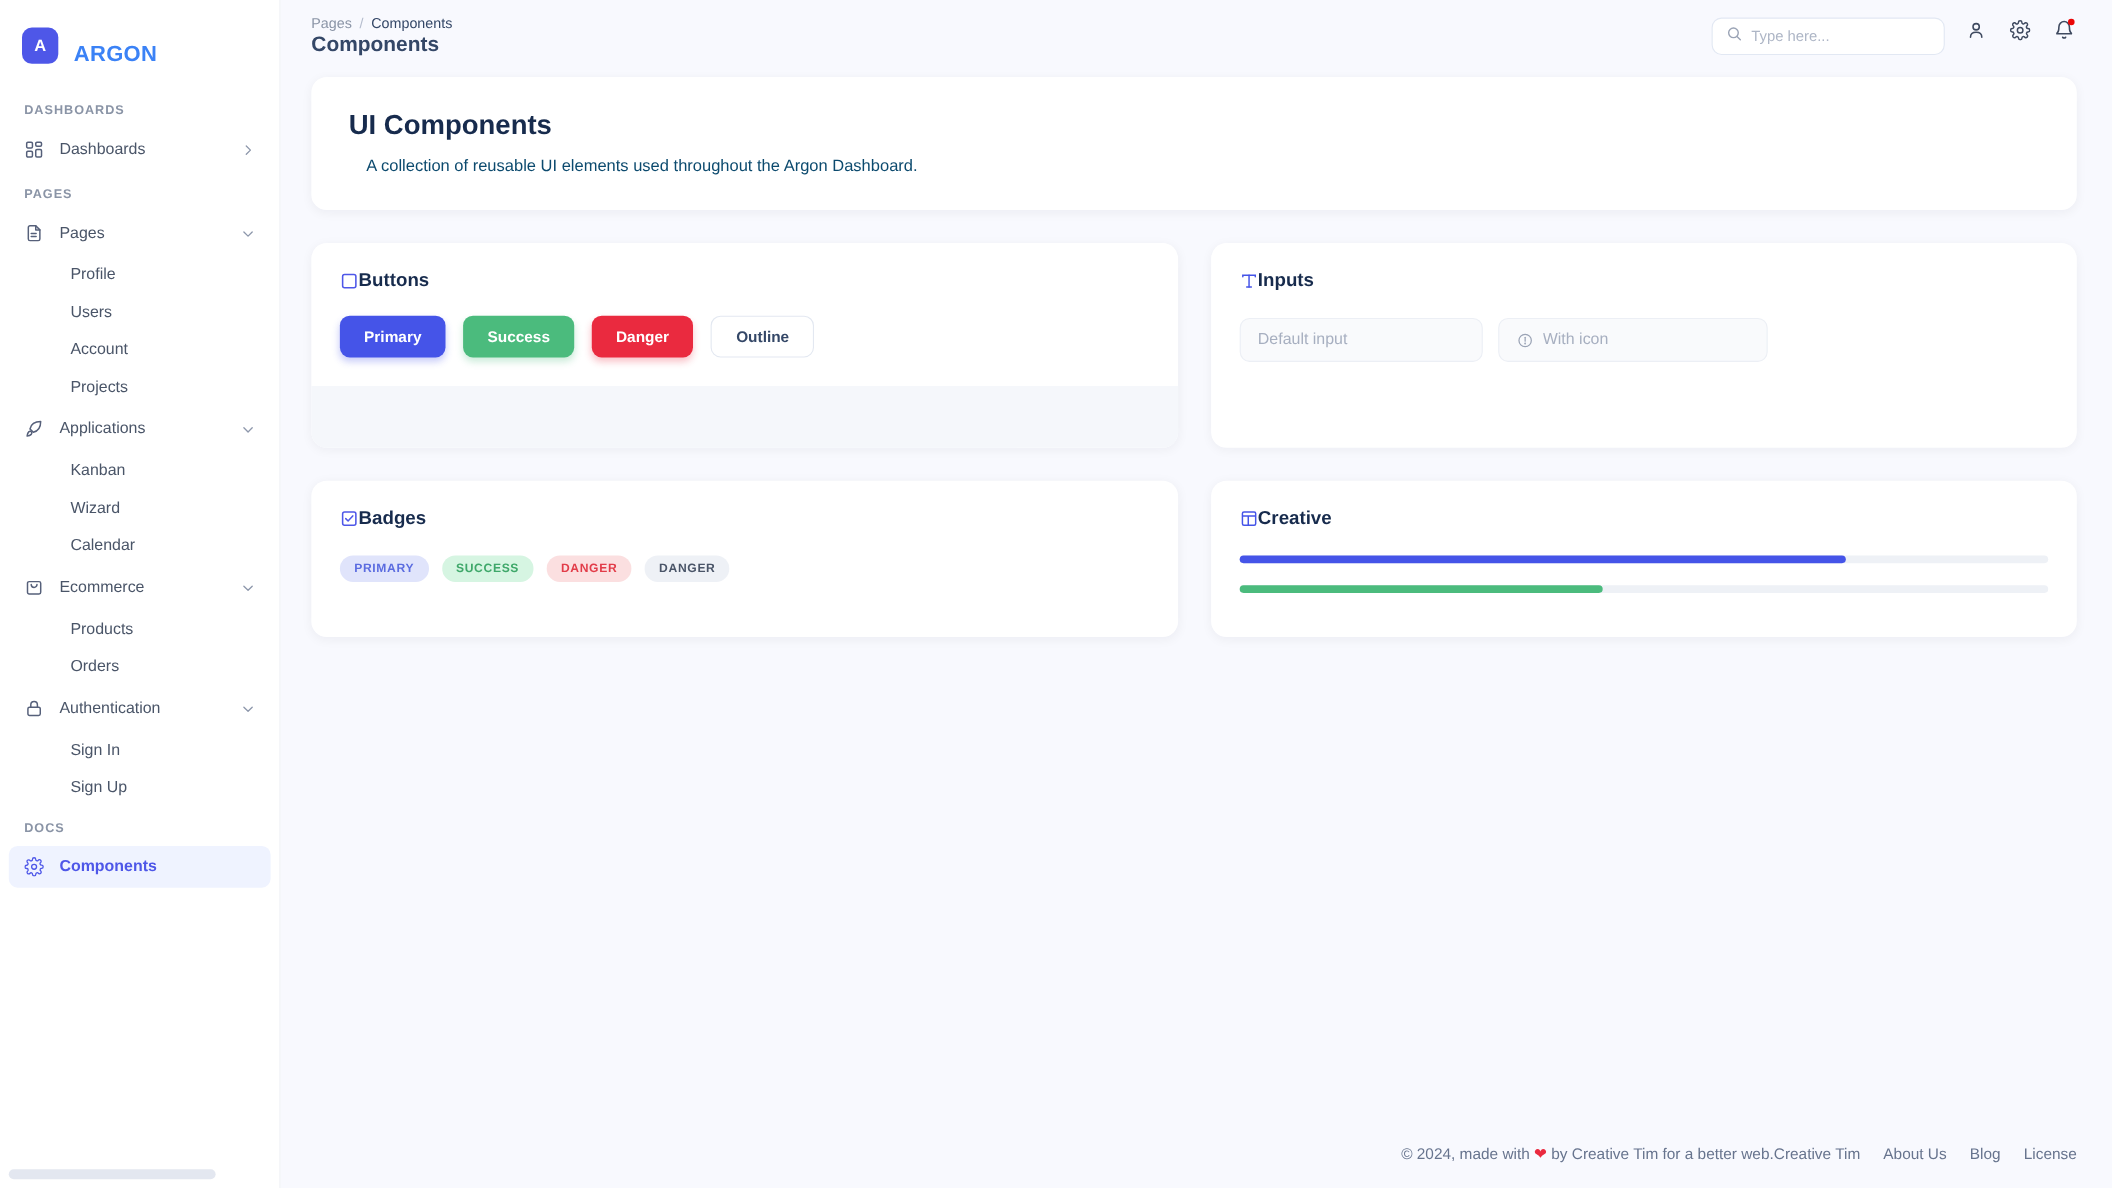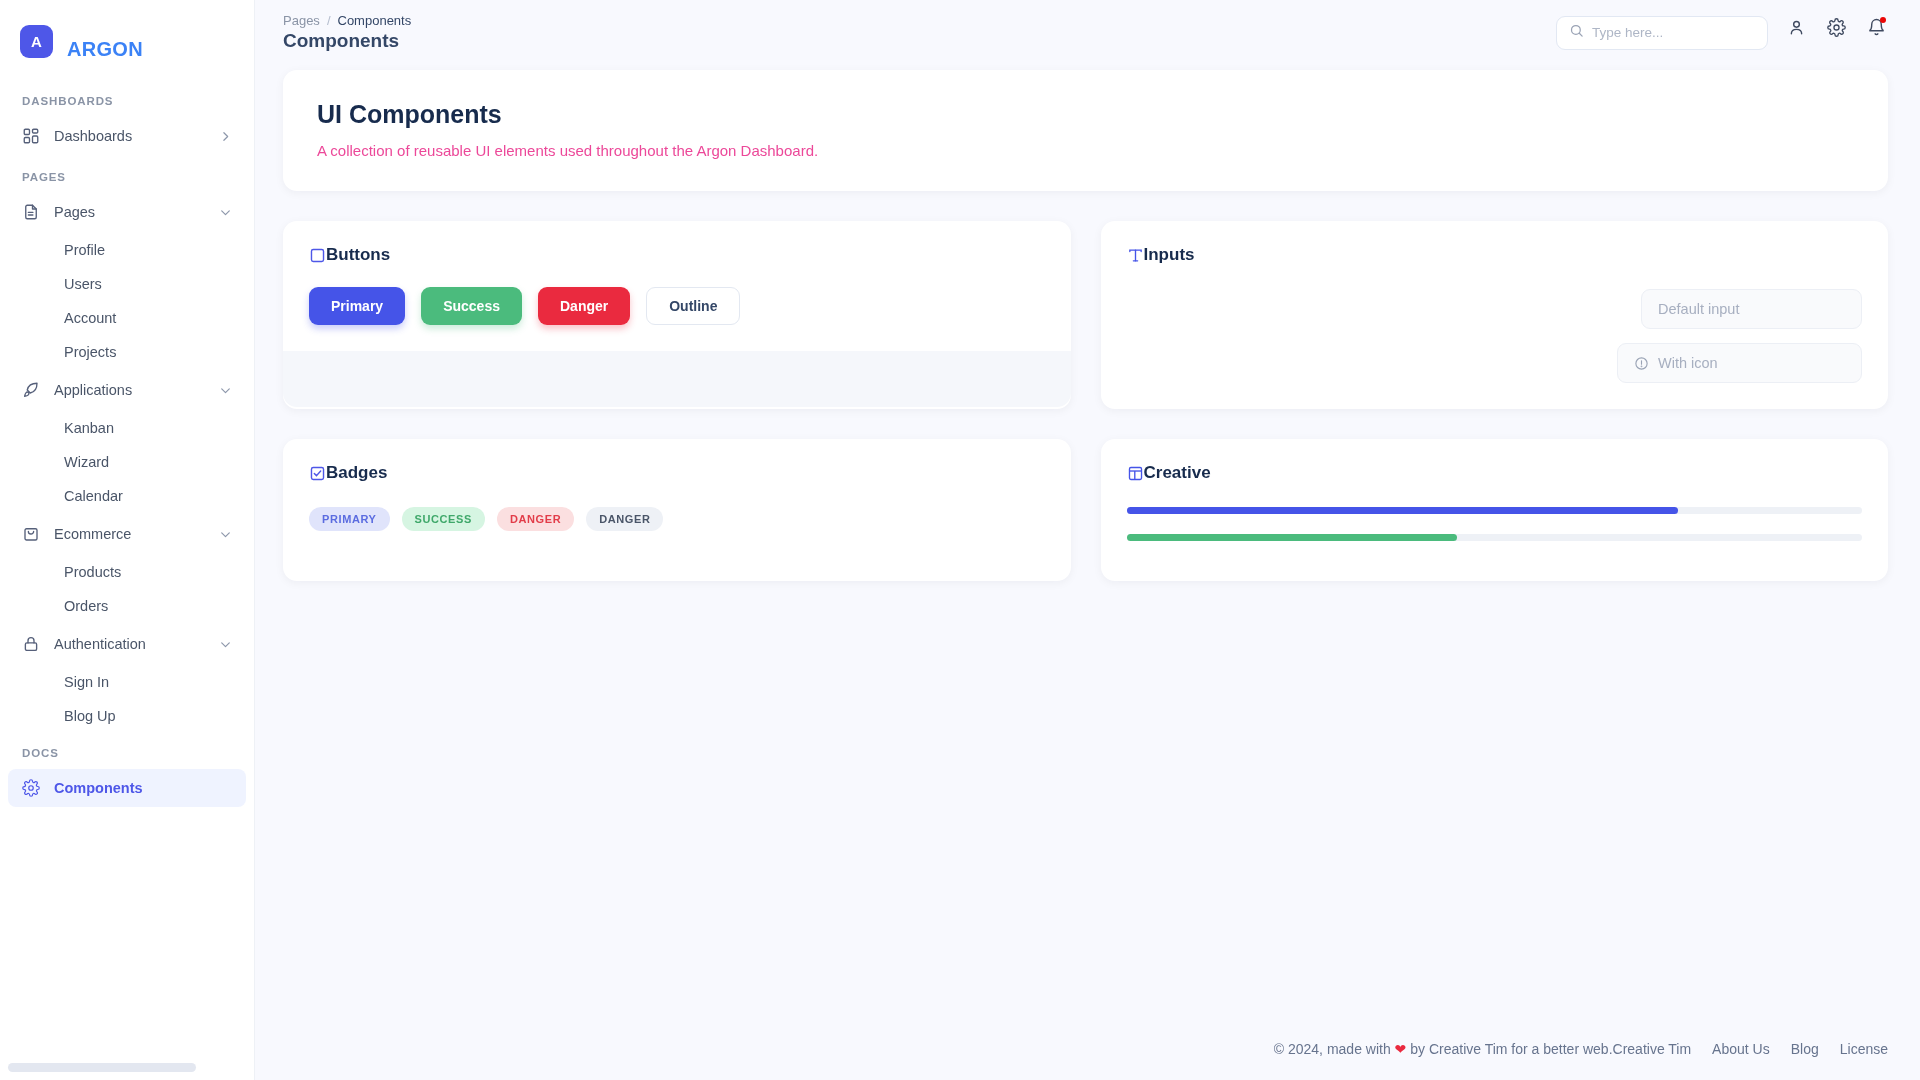--- a/index.html
+++ b/index.html
@@ -77,42 +77,42 @@
   .bell-dot { position: absolute; top: 1px; right: 2px; width: 6px; height: 6px; border-radius: 50%; background: #ea0606; }
 
   .content { flex: 1; padding: 0 32px 0 28px; overflow: hidden; }
 
   .card {
     background: #fff; border-radius: 14px;
     box-shadow: 0 2px 10px rgba(20,20,43,.05);
   }
   .hero { padding: 30px 34px 32px 34px; margin-top: 5px; }
   .hero h1 { font-size: 25px; font-weight: 700; color: #172b4d; margin-bottom: 13px; }
-  .hero p { font-size: 15px; color: #ec4899; }
+  .hero p { font-size: 15px; color: #0c4a6e; margin-left: 16px; }
 
   .grid { display: grid; grid-template-columns: 1fr 1fr; gap: 30px; margin-top: 30px; }
 
   .card-head { display: flex; align-items: center; padding: 24px 26px 0 26px; }
   .card-head .chico { color: #4e57e8; display: flex; align-items: center; }
   .card-head .chttl { font-size: 17px; font-weight: 700; color: #172b4d; }
 
   .btn-row { display: flex; gap: 16px; padding: 22px 26px 26px 26px; }
   .btn {
     height: 38px; padding: 0 22px; border-radius: 9px; border: none;
     font-size: 14px; font-weight: 700; color: #fff; cursor: pointer;
     font-family: "Liberation Sans", sans-serif;
     display: flex; align-items: center; justify-content: center;
   }
   .btn-primary { background: #4554e8; box-shadow: 0 4px 7px rgba(69,84,232,.28); }
   .btn-success { background: #4bbb7d; box-shadow: 0 4px 7px rgba(75,187,125,.28); }
   .btn-danger  { background: #ea2a3f; box-shadow: 0 4px 7px rgba(234,42,63,.28); }
   .btn-outline { background: #fff; color: #344767; border: 1px solid #e3e8f1; box-shadow: none; }
   .card-foot { height: 56px; background: #f5f7fb; border-radius: 0 0 14px 14px; }
 
-  .inputs-body { padding: 24px 26px 26px 26px; display: flex; flex-direction: column; gap: 14px; align-items: flex-end; }
+  .inputs-body { padding: 24px 26px 26px 26px; display: flex; flex-direction: row; gap: 14px; }
   .inp {
     height: 40px; border: 1px solid #eceff5; border-radius: 9px; background: #f9fafc;
     display: flex; align-items: center; gap: 9px; padding: 0 16px;
   }
   .inp input {
     border: none; outline: none; background: transparent; font-size: 14.5px;
     color: #344767; width: 100%; font-family: "Liberation Sans", sans-serif;
   }
   .inp input::placeholder { color: #a7afc0; }
   .inp .iico { color: #9aa3b5; display: flex; align-items: center; }
@@ -231,21 +231,21 @@
             </svg>
           </span>
           <span class="lbl">Authentication</span>
           <span class="chev">
             <svg width="13" height="13" viewBox="0 0 24 24" fill="none" stroke="#8d97ab" stroke-width="2.2" stroke-linecap="round" stroke-linejoin="round">
               <path d="M5 9l7 7 7-7"></path>
             </svg>
           </span>
         </div>
         <div class="nav-sub">Sign In</div>
-        <div class="nav-sub">Blog Up</div>
+        <div class="nav-sub">Sign Up</div>
         <div class="nav-section">DOCS</div>
         <div class="nav-item active">
           <span class="ico">
             <svg width="18" height="18" viewBox="0 0 24 24" fill="none" stroke="#4e57e8" stroke-width="1.6" stroke-linecap="round" stroke-linejoin="round">
               <circle cx="12" cy="12" r="3"></circle>
               <path d="M19.4 15a1.6 1.6 0 0 0 .3 1.8l.1.1a2 2 0 1 1-2.8 2.8l-.1-.1a1.6 1.6 0 0 0-1.8-.3 1.6 1.6 0 0 0-1 1.5V21a2 2 0 0 1-4 0v-.1A1.6 1.6 0 0 0 9 19.4a1.6 1.6 0 0 0-1.8.3l-.1.1a2 2 0 1 1-2.8-2.8l.1-.1a1.6 1.6 0 0 0 .3-1.8 1.6 1.6 0 0 0-1.5-1H3a2 2 0 0 1 0-4h.1A1.6 1.6 0 0 0 4.6 9a1.6 1.6 0 0 0-.3-1.8l-.1-.1a2 2 0 1 1 2.8-2.8l.1.1a1.6 1.6 0 0 0 1.8.3H9a1.6 1.6 0 0 0 1-1.5V3a2 2 0 0 1 4 0v.1a1.6 1.6 0 0 0 1 1.5 1.6 1.6 0 0 0 1.8-.3l.1-.1a2 2 0 1 1 2.8 2.8l-.1.1a1.6 1.6 0 0 0-.3 1.8V9a1.6 1.6 0 0 0 1.5 1H21a2 2 0 0 1 0 4h-.1a1.6 1.6 0 0 0-1.5 1z"></path>
             </svg>
           </span>
           <span class="lbl">Components</span>
         </div>

